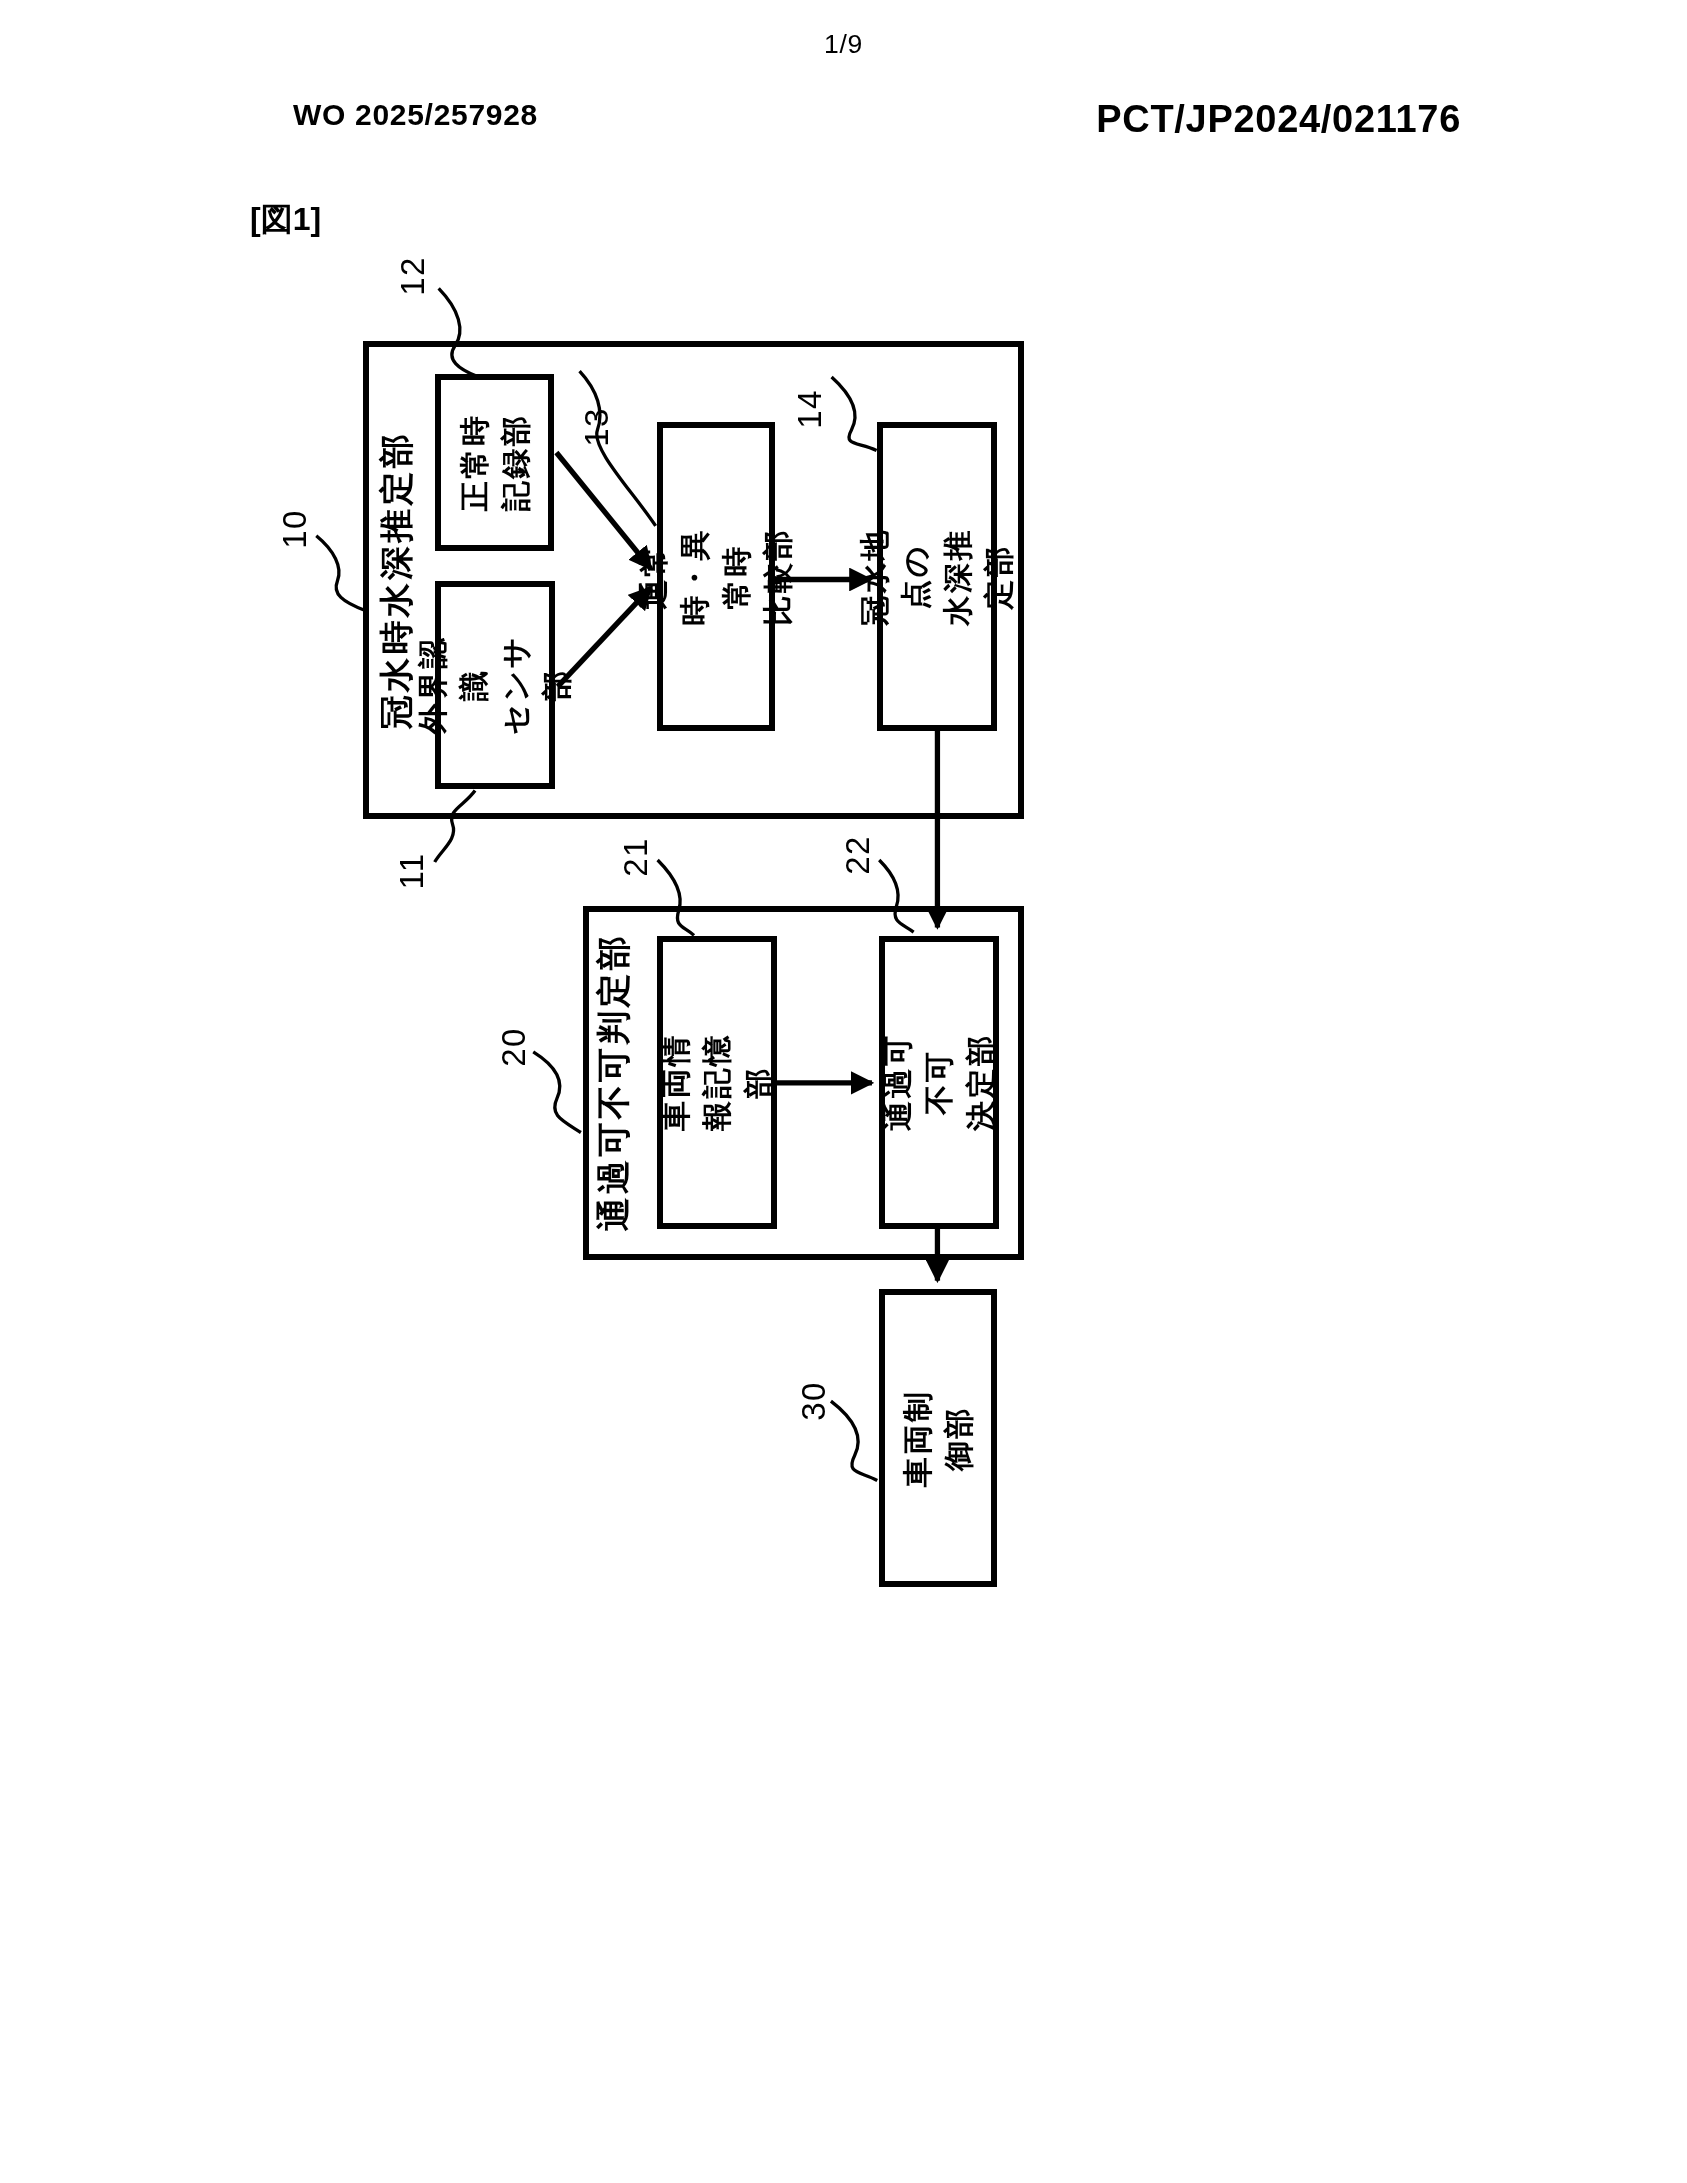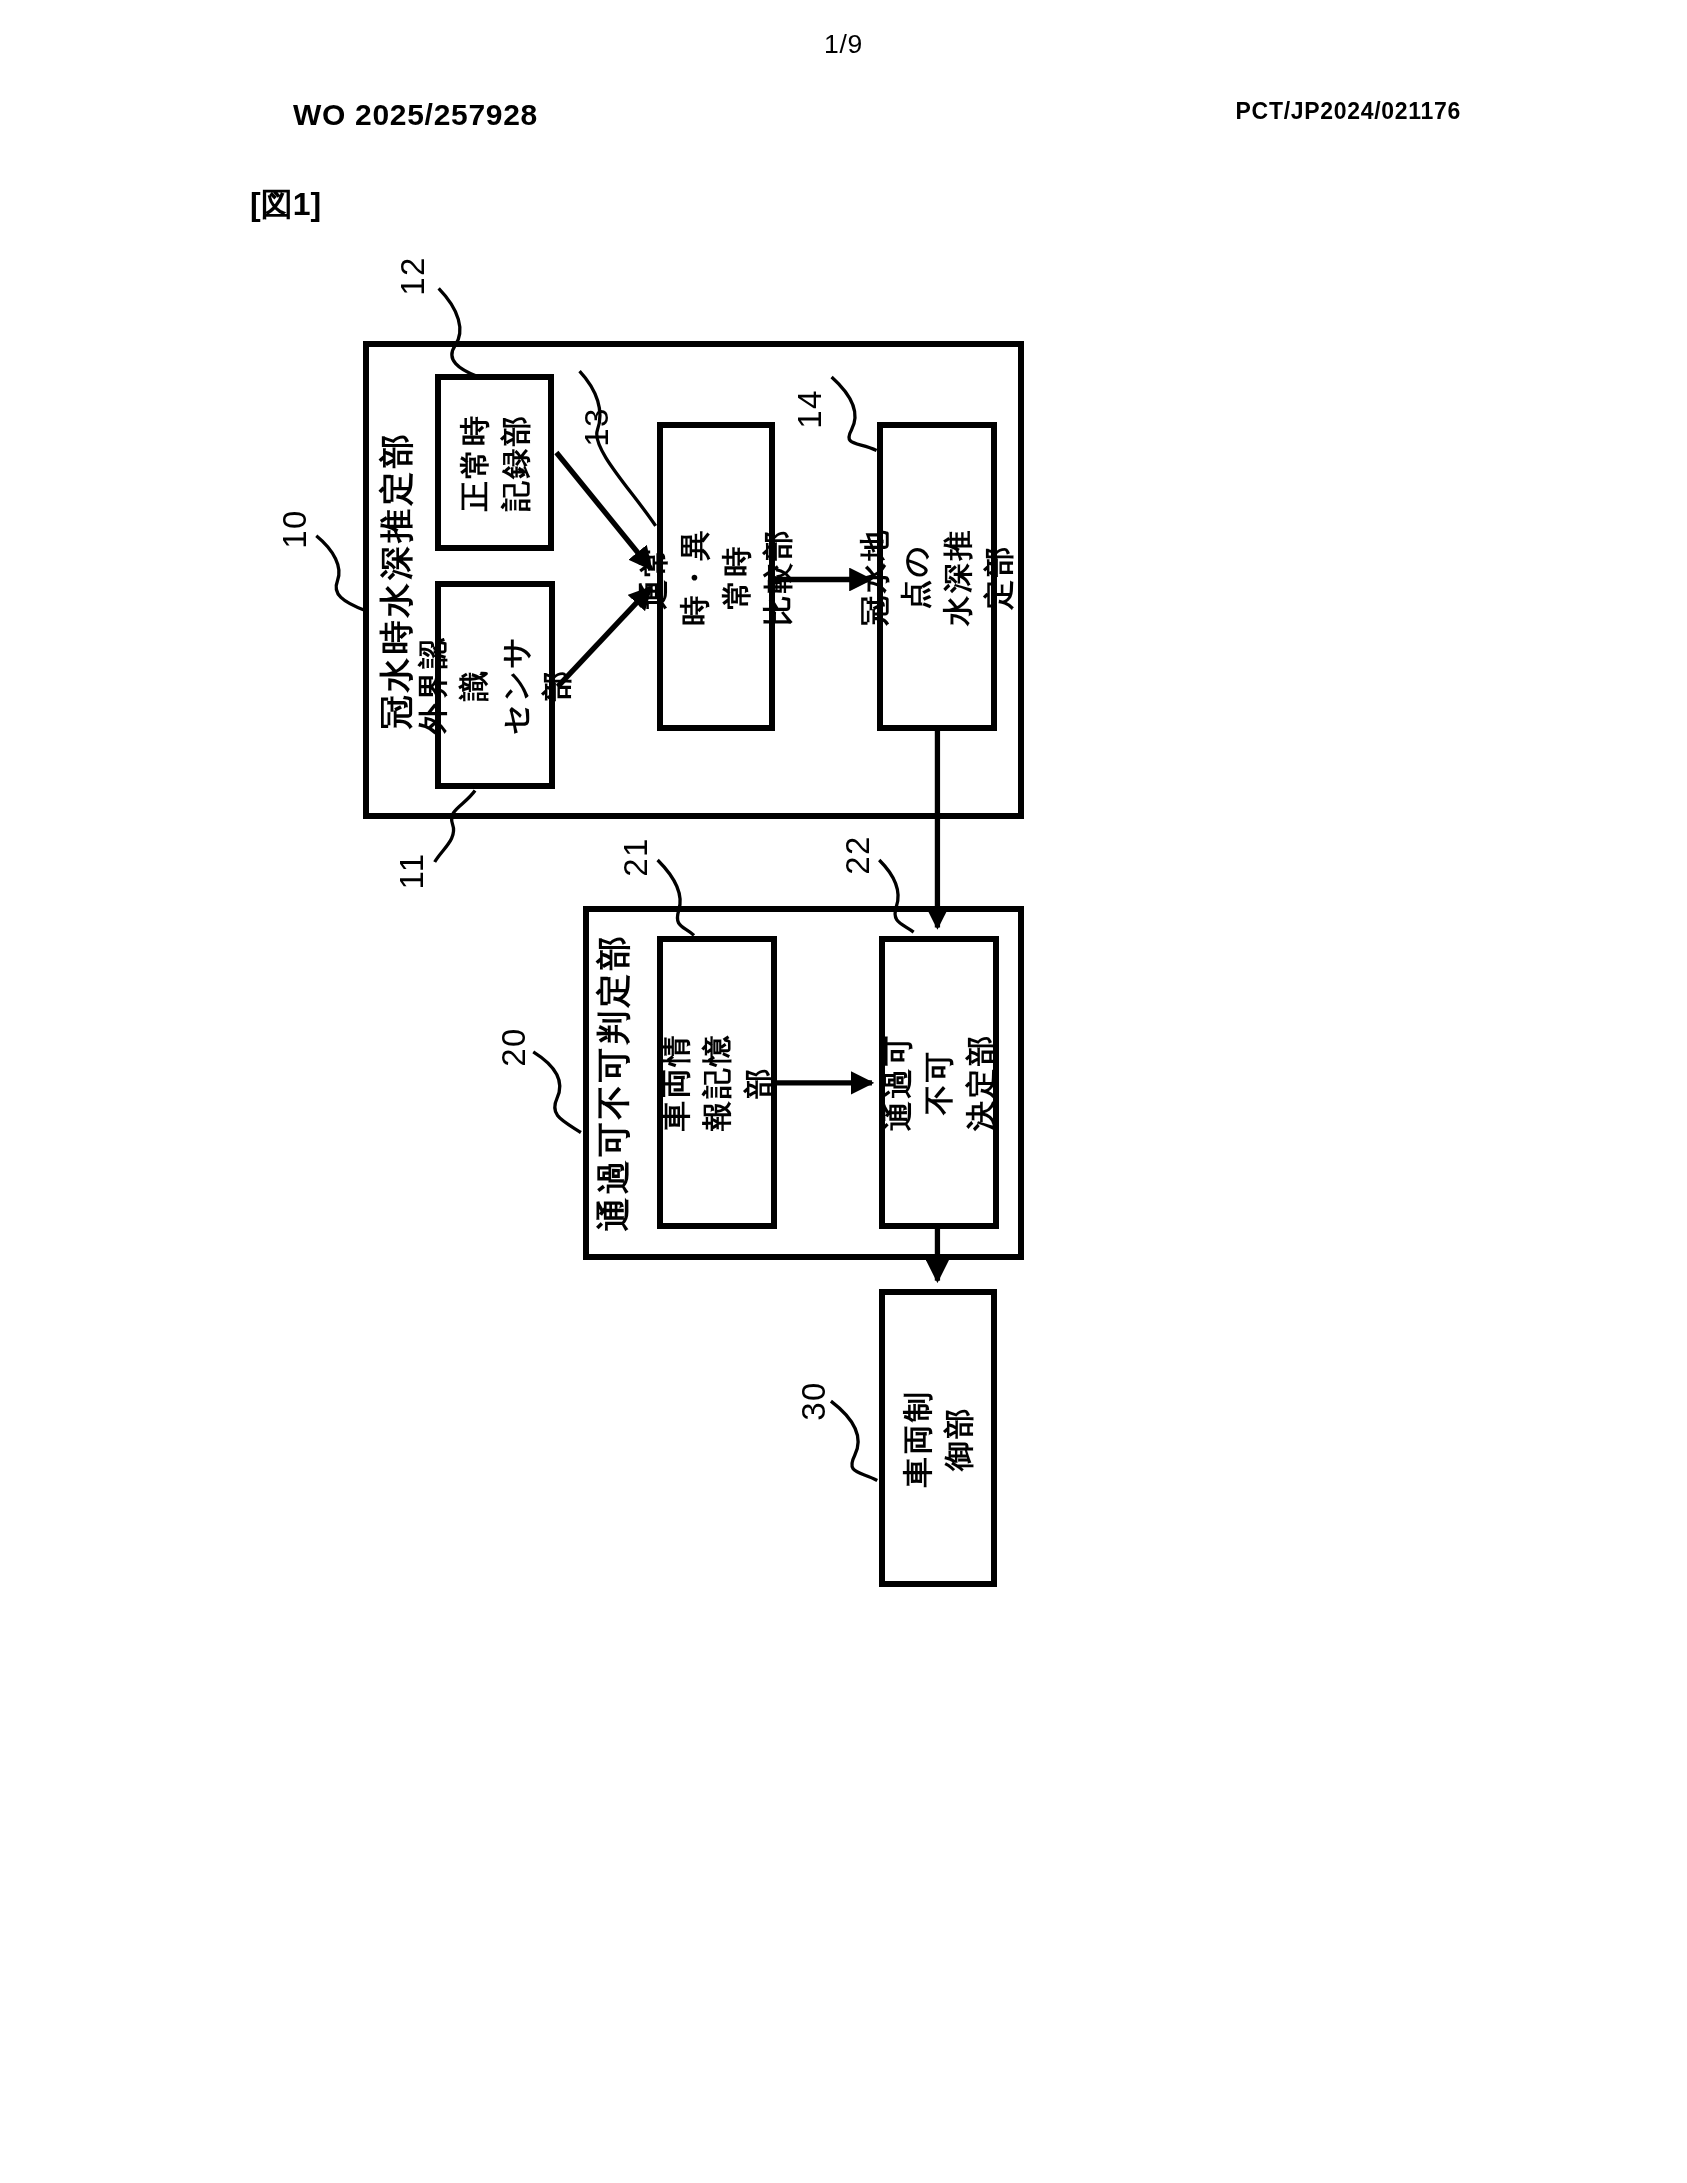--- a/index.html
+++ b/index.html
@@ -16,24 +16,24 @@
   .pgnum {
     position: absolute; top: 29px; left: 50%; transform: translateX(-50%);
     font-size: 26.5px; letter-spacing: 0.7px;
   }
   .pubnum {
     position: absolute; top: 98px; left: 293px;
     font-size: 30px; font-weight: bold; letter-spacing: 0.7px;
   }
   .appnum {
     position: absolute; top: 98px; right: 226px;
-    font-size: 23px; font-weight: bold; letter-spacing: 0.7px;
+    font-size: 38px; font-weight: bold; letter-spacing: 0.7px;
   }
   .figcap {
-    position: absolute; top: 183px; left: 250px;
+    position: absolute; top: 198px; left: 250px;
     font-size: 32px; font-weight: bold;
   }
 
   
   .box {
     position: absolute; box-sizing: border-box;
     border: 6px solid #000; background: #fff;
     display: flex; align-items: center; justify-content: center;
   }
   .box.thick { border-width: 6.6px; }

